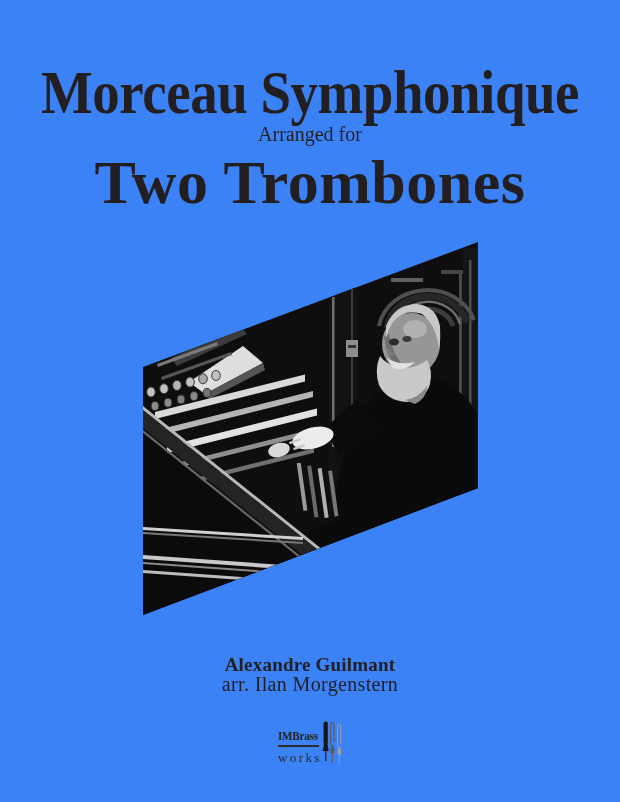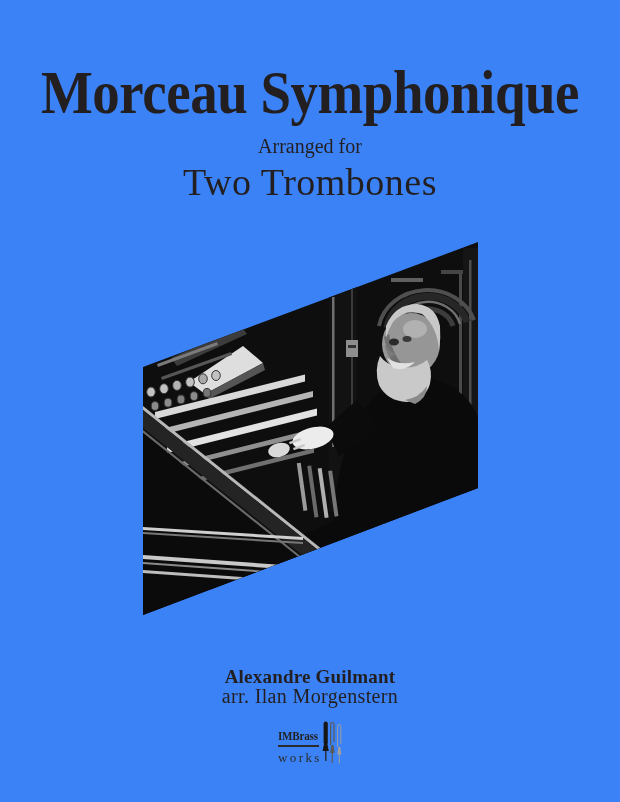--- a/index.html
+++ b/index.html
@@ -1,26 +1,26 @@
 <!DOCTYPE html>
 <html><head>
 <meta charset="utf-8">
 <style>
   html,body{margin:0;padding:0;background:#ffffff;}
   .page{
     position:relative;width:620px;height:802px;background:#3b82f6;
     overflow:hidden;font-family:"Liberation Serif","DejaVu Serif",serif;color:#231f20;
   }
-  .abs{position:absolute;left:0;width:620px;text-align:center;line-height:1;white-space:nowrap;margin-top:12px;}
+  .abs{position:absolute;left:0;width:620px;text-align:center;line-height:1;white-space:nowrap;}
   .title{
     top:62px;font-size:61px;font-weight:bold;
     transform:scaleX(0.9);transform-origin:50% 0;letter-spacing:-0.5px;
   }
   .subtitle{top:124px;font-size:20px;}
-  .instrumentation{top:163px;font-size:38px;font-weight:400;letter-spacing:0.5px;}
+  .instrumentation{top:151px;font-size:62px;font-weight:700;letter-spacing:0.5px;}
   .photo-wrap{position:absolute;left:143px;top:242px;width:335px;height:373px;}
   .composer{top:655px;font-size:19px;font-weight:bold;letter-spacing:0.2px;}
   .arranger{top:674px;font-size:20px;letter-spacing:0.35px;}
   .logo{
     position:absolute;left:278px;top:716px;width:70px;height:50px;
     display:flex;align-items:flex-start;
   }
   .logo-text{width:42px;margin-top:10px;text-align:left;}
   .logo-imbrass{
     display:inline-block;font-size:12px;font-weight:bold;letter-spacing:-0.2px;

